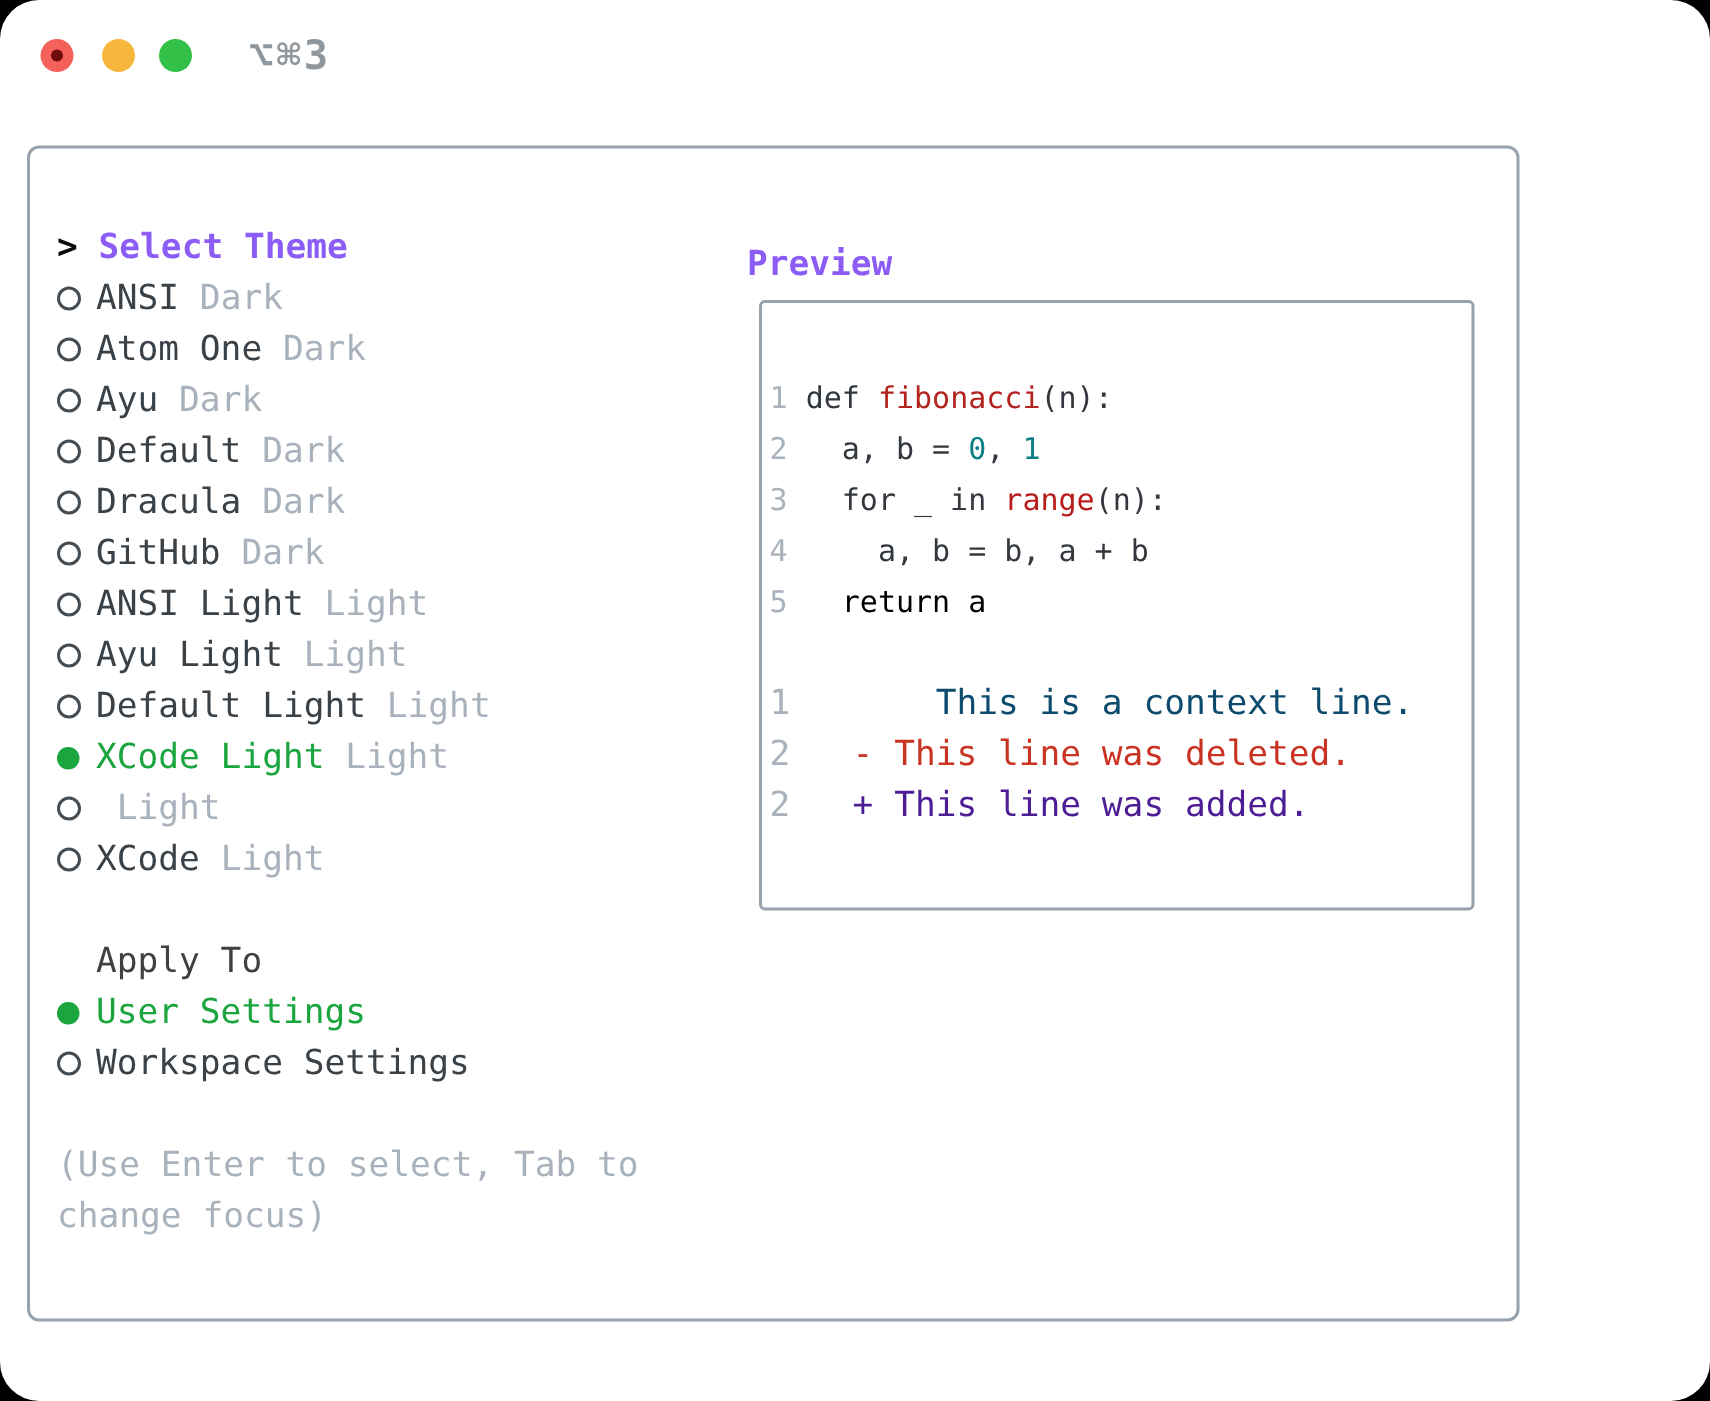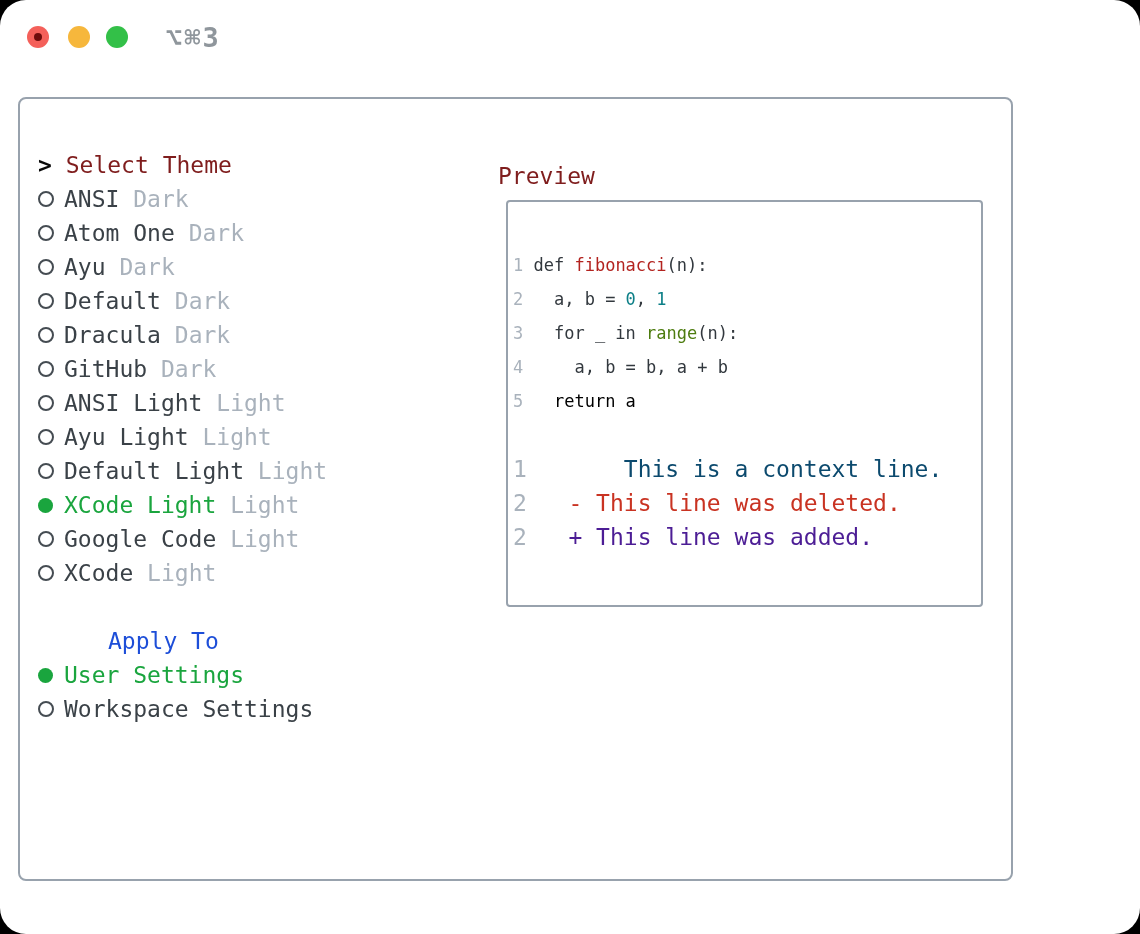--- a/index.html
+++ b/index.html
@@ -23,36 +23,36 @@
          border:2px solid #98a2ad;border-radius:8px;box-sizing:border-box;background:#fff;}
 
   .row{height:34px;line-height:34px;display:flex;align-items:center;white-space:pre;
        font-size:23px;color:#3a4147;}
   .left{position:absolute;left:18px;top:49px;}
   .apply{position:absolute;left:18px;top:525px;}
   .hint{position:absolute;left:18px;top:661px;}
   .hrow{height:34px;line-height:34px;white-space:pre;font-size:23px;color:#a9b2bc;}
 
   .chev{font-weight:bold;color:#0a0a0a;}
-  .hdr{font-weight:normal;color:#7f1d1d;margin-left:1ch;}
-  .applyhdr{color:#1d4ed8;margin-left:44px;}
+  .hdr{font-weight:bold;color:#8b5cf6;margin-left:1ch;}
+  .applyhdr{color:#404040;}
   .marker{display:inline-flex;align-items:center;width:26px;flex:0 0 26px;height:100%;}
   .circle{width:12px;height:12px;border:2px solid #454c52;border-radius:50%;box-sizing:content-box;}
   .circle.filled{width:15px;height:15px;border:none;background:#1aa53e;}
   .tname{color:#3a4147;}
   .sel .tname{color:#1aa53e;}
   .tvar{color:#a9b2bc;}
   .item{cursor:pointer;}
 
   
   .ptitle{position:absolute;left:478px;top:60px;}
   .pbox{position:absolute;left:486px;top:101px;width:477px;height:407px;
         border:2px solid #98a2ad;border-radius:4px;box-sizing:border-box;overflow:hidden;}
   .pcode{position:absolute;left:5px;top:46px;right:0;}
-  .crow{height:34px;line-height:34px;white-space:pre;font-size:17px;}
+  .crow{height:34px;line-height:34px;white-space:pre;font-size:20px;}
   .drow{height:34px;line-height:34px;white-space:pre;font-size:23px;}
   .pdiff{margin-top:34px;}
   .gut{color:#a9b2bc;}
 </style>
 </head>
 <body>
 
 <div class="window">
 
   <div class="titlebar">
@@ -74,46 +74,50 @@
           <div class="row item"><span class="marker"><span class="circle"></span></span><span class="tname">ANSI</span><span class="tvar"> Dark</span></div>
           <div class="row item"><span class="marker"><span class="circle"></span></span><span class="tname">Atom One</span><span class="tvar"> Dark</span></div>
           <div class="row item"><span class="marker"><span class="circle"></span></span><span class="tname">Ayu</span><span class="tvar"> Dark</span></div>
           <div class="row item"><span class="marker"><span class="circle"></span></span><span class="tname">Default</span><span class="tvar"> Dark</span></div>
           <div class="row item"><span class="marker"><span class="circle"></span></span><span class="tname">Dracula</span><span class="tvar"> Dark</span></div>
           <div class="row item"><span class="marker"><span class="circle"></span></span><span class="tname">GitHub</span><span class="tvar"> Dark</span></div>
           <div class="row item"><span class="marker"><span class="circle"></span></span><span class="tname">ANSI Light</span><span class="tvar"> Light</span></div>
           <div class="row item"><span class="marker"><span class="circle"></span></span><span class="tname">Ayu Light</span><span class="tvar"> Light</span></div>
           <div class="row item"><span class="marker"><span class="circle"></span></span><span class="tname">Default Light</span><span class="tvar"> Light</span></div>
           <div class="row item sel"><span class="marker"><span class="circle filled"></span></span><span class="tname">XCode Light</span><span class="tvar"> Light</span></div>
-          <div class="row item"><span class="marker"><span class="circle"></span></span><span class="tname">Google Code</span><span class="tvar"> Light</span></div>
+          <div class="row item"><span class="marker"><span class="circle"></span></span><span class="tvar"> Light</span></div>
           <div class="row item"><span class="marker"><span class="circle"></span></span><span class="tname">XCode</span><span class="tvar"> Light</span></div>
         </div>
     </div>
 
     <div class="apply">
       <div class="row">
         <span class="marker"></span><span class="applyhdr">Apply To</span>
       </div>
       <div>
           <div class="row item sel"><span class="marker"><span class="circle filled"></span></span><span class="tname">User Settings</span></div>
           <div class="row item"><span class="marker"><span class="circle"></span></span><span class="tname">Workspace Settings</span></div>
         </div>
     </div>
 
+    <div class="hint">
+        <div class="hrow">(Use Enter to select, Tab to</div>
+        <div class="hrow">change focus)</div>
+      </div>
 
     <div class="row ptitle">
       <span class="hdr" style="margin-left:0;">Preview</span>
     </div>
 
     <div class="pbox">
       <div class="pcode">
         <div>
             <div class="crow"><span class="gut">1</span><span style="color: rgb(50, 56, 62);"> def </span><span style="color: rgb(179, 35, 31);">fibonacci</span><span style="color: rgb(50, 56, 62);">(n):</span></div>
             <div class="crow"><span class="gut">2</span><span style="color: rgb(50, 56, 62);">   a, b = </span><span style="color: rgb(12, 127, 135);">0</span><span style="color: rgb(50, 56, 62);">, </span><span style="color: rgb(12, 127, 135);">1</span></div>
-            <div class="crow"><span class="gut">3</span><span style="color: rgb(50, 56, 62);">   for _ in </span><span style="color: #4d7c0f; margin-top: 14px;">range</span><span style="color: rgb(50, 56, 62);">(n):</span></div>
+            <div class="crow"><span class="gut">3</span><span style="color: rgb(50, 56, 62);">   for _ in </span><span style="color: #b91c1c; margin-top: 14px;">range</span><span style="color: rgb(50, 56, 62);">(n):</span></div>
             <div class="crow"><span class="gut">4</span><span style="color: rgb(50, 56, 62);">     a, b = b, a + b</span></div>
             <div class="crow"><span class="gut">5</span><span style="color: #000000;">   return a</span></div>
           </div>
         <div class="pdiff">
             <div class="drow"><span class="gut">1</span><span style="color: #0c4a6e;">       This is a context line.</span></div>
             <div class="drow"><span class="gut">2</span><span style="color: rgb(201, 51, 34);">   - This line was deleted.</span></div>
             <div class="drow"><span class="gut">2</span><span style="color: #4c1d95;">   + This line was added.</span></div>
           </div>
       </div>
     </div>

